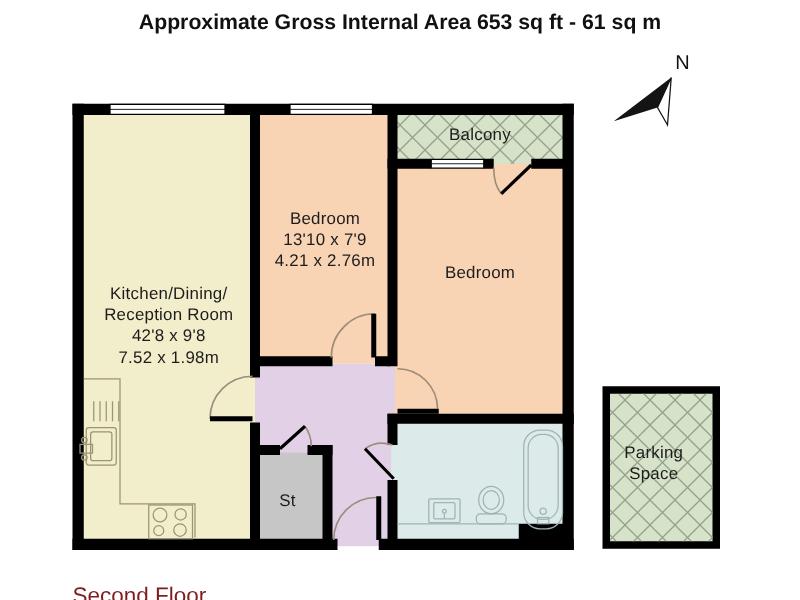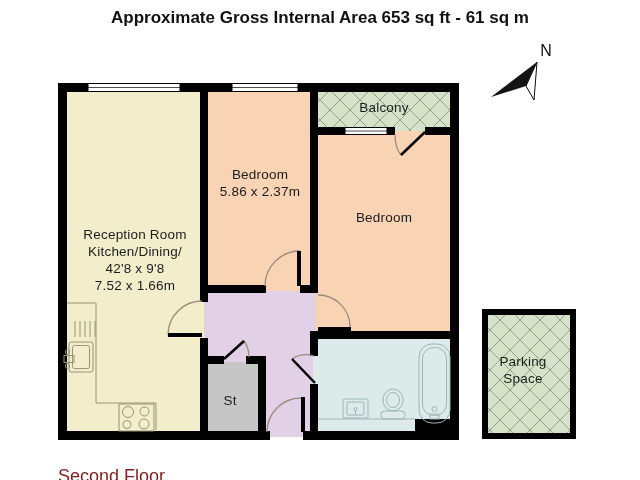--- a/index.html
+++ b/index.html
@@ -144,29 +144,30 @@
       <rect x="488" y="315" width="82" height="118" fill="url(#hatch)"></rect>
     </g>
 
     <g>
       <polygon points="537,62 491,97 526,86 534,100" fill="#141414"></polygon>
       <polygon points="537,62 526,86 534,100" fill="#ffffff" stroke="#141414" stroke-width="1"></polygon>
     </g>
   </svg>
 
   <div class="plan-label" style="left:62px; top:226px; width:146px;">
+    <span>Kitchen/Dining/</span>
     <span>Reception Room</span>
-    <span>Kitchen/Dining/</span>
     <span>42'8 x 9'8</span>
-    <span>7.52 x 1.66m</span>
+    <span>7.52 x 1.98m</span>
   </div>
 
   <div class="plan-label" style="left:204px; top:166px; width:112px;">
     <span>Bedroom</span>
-    <span>5.86 x 2.37m</span>
+    <span>13'10 x 7'9</span>
+    <span>4.21 x 2.76m</span>
   </div>
 
   <div class="plan-label" style="left:313px; top:209px; width:142px;">
     <span>Bedroom</span>
   </div>
 
   <div class="plan-label" style="left:313px; top:99px; width:142px;">
     <span>Balcony</span>
   </div>
 

